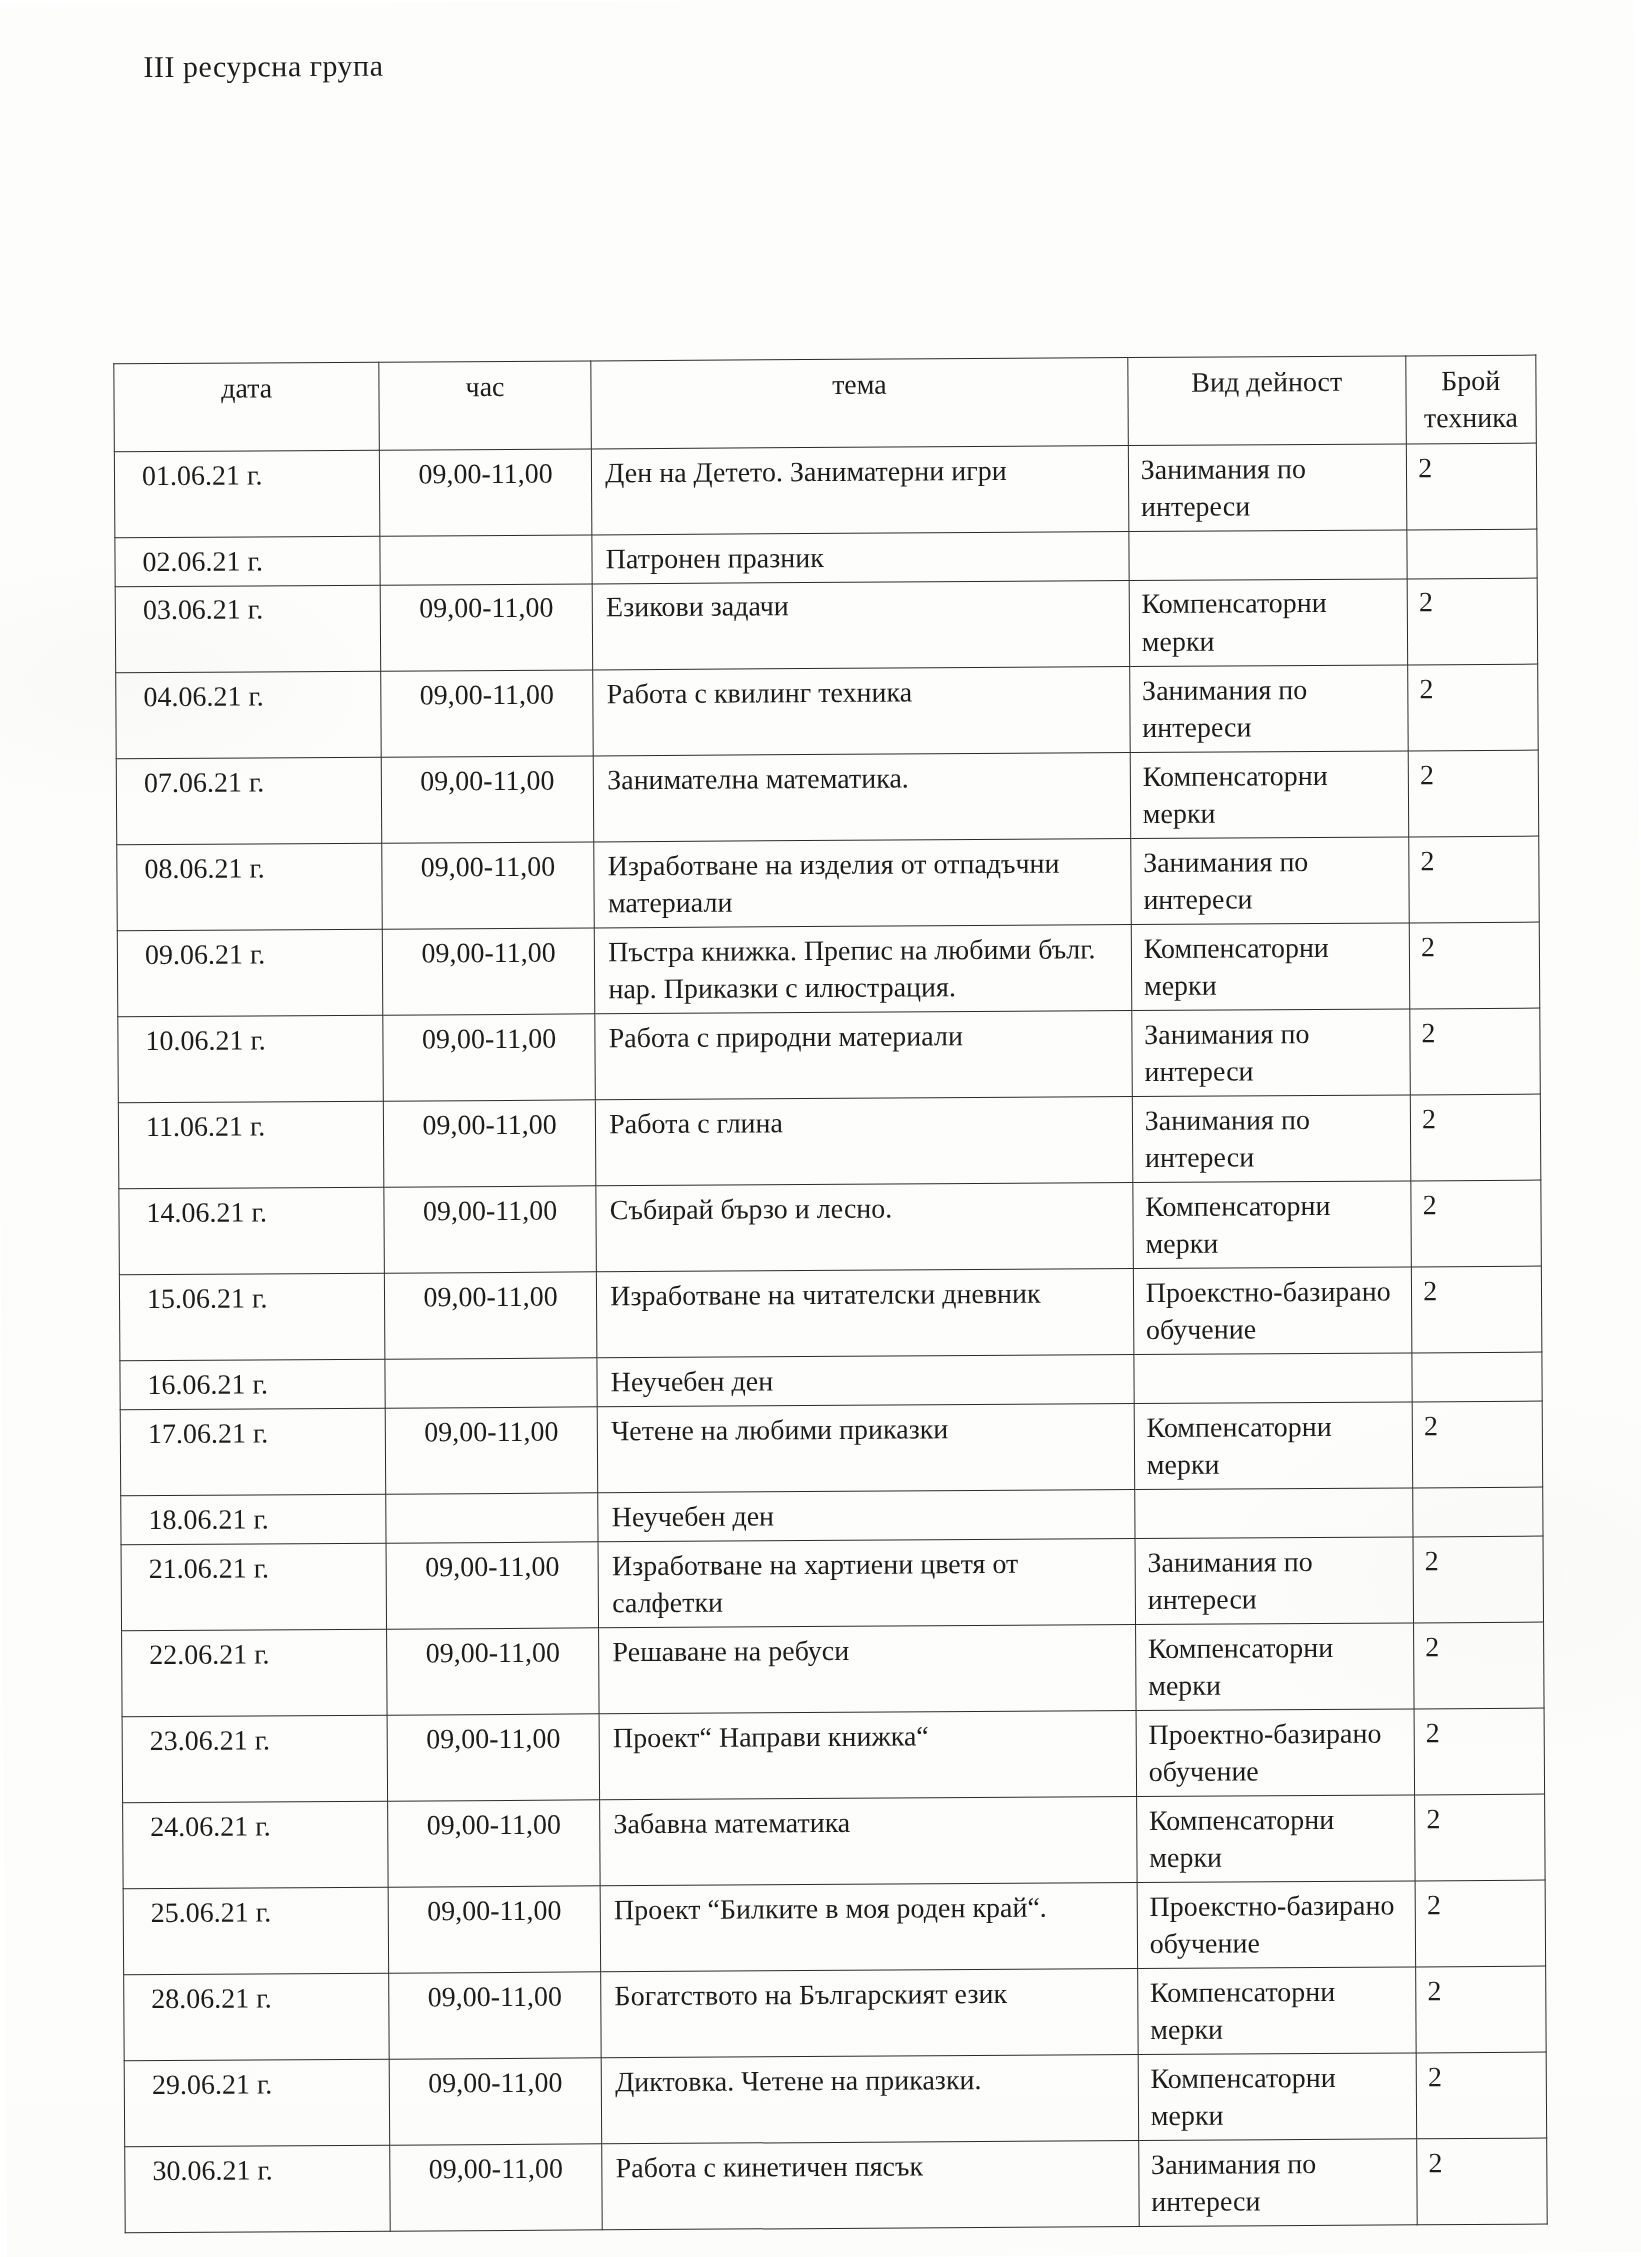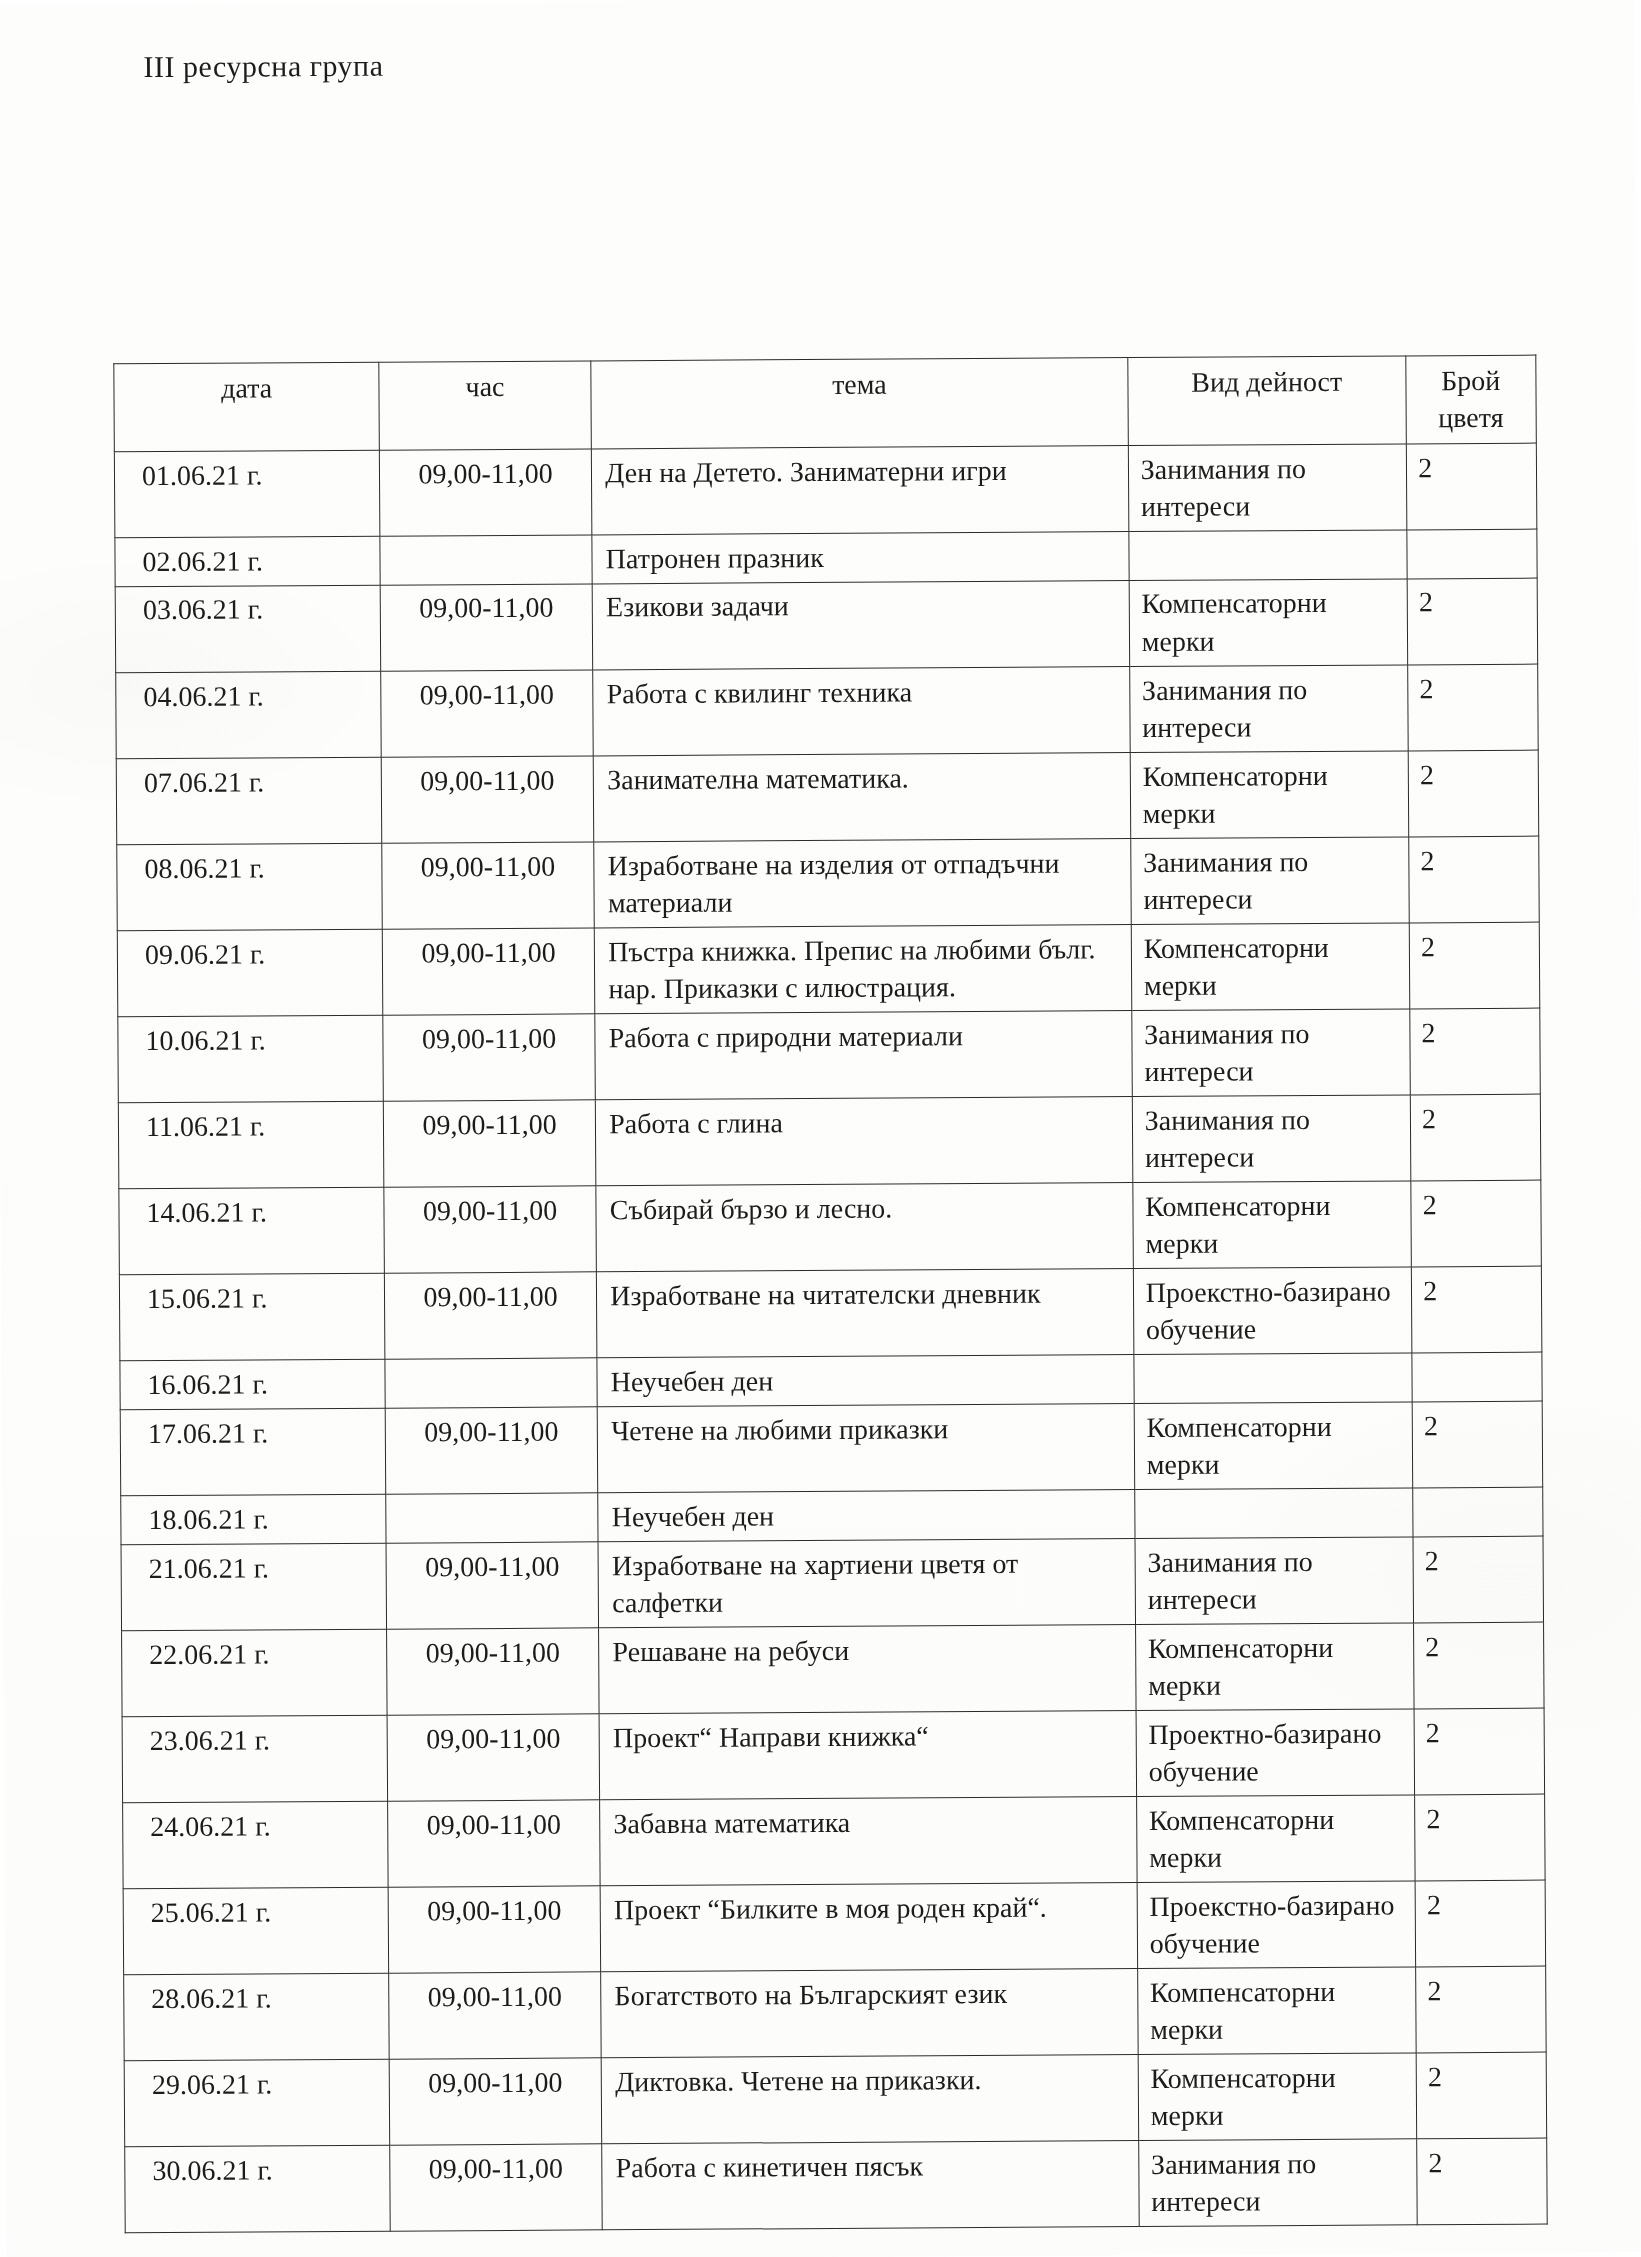--- a/index.html
+++ b/index.html
@@ -81,21 +81,21 @@
 
   <div class="doc-title">III ресурсна група</div>
 
   <table class="schedule">
     <thead>
       <tr>
         <th class="col-date">дата</th>
         <th class="col-time">час</th>
         <th class="col-theme">тема</th>
         <th class="col-activity">Вид дейност</th>
-        <th class="col-hours">Брой цветя</th>
+        <th class="col-hours">Брой техника</th>
       </tr>
     </thead>
     <tbody>
         <tr>
           <td class="col-date">01.06.21 г.</td>
           <td class="col-time">09,00-11,00</td>
           <td class="col-theme">Ден на Детето. Заниматерни игри</td>
           <td class="col-activity">Занимания по интереси</td>
           <td class="col-hours">2</td>
         </tr>

